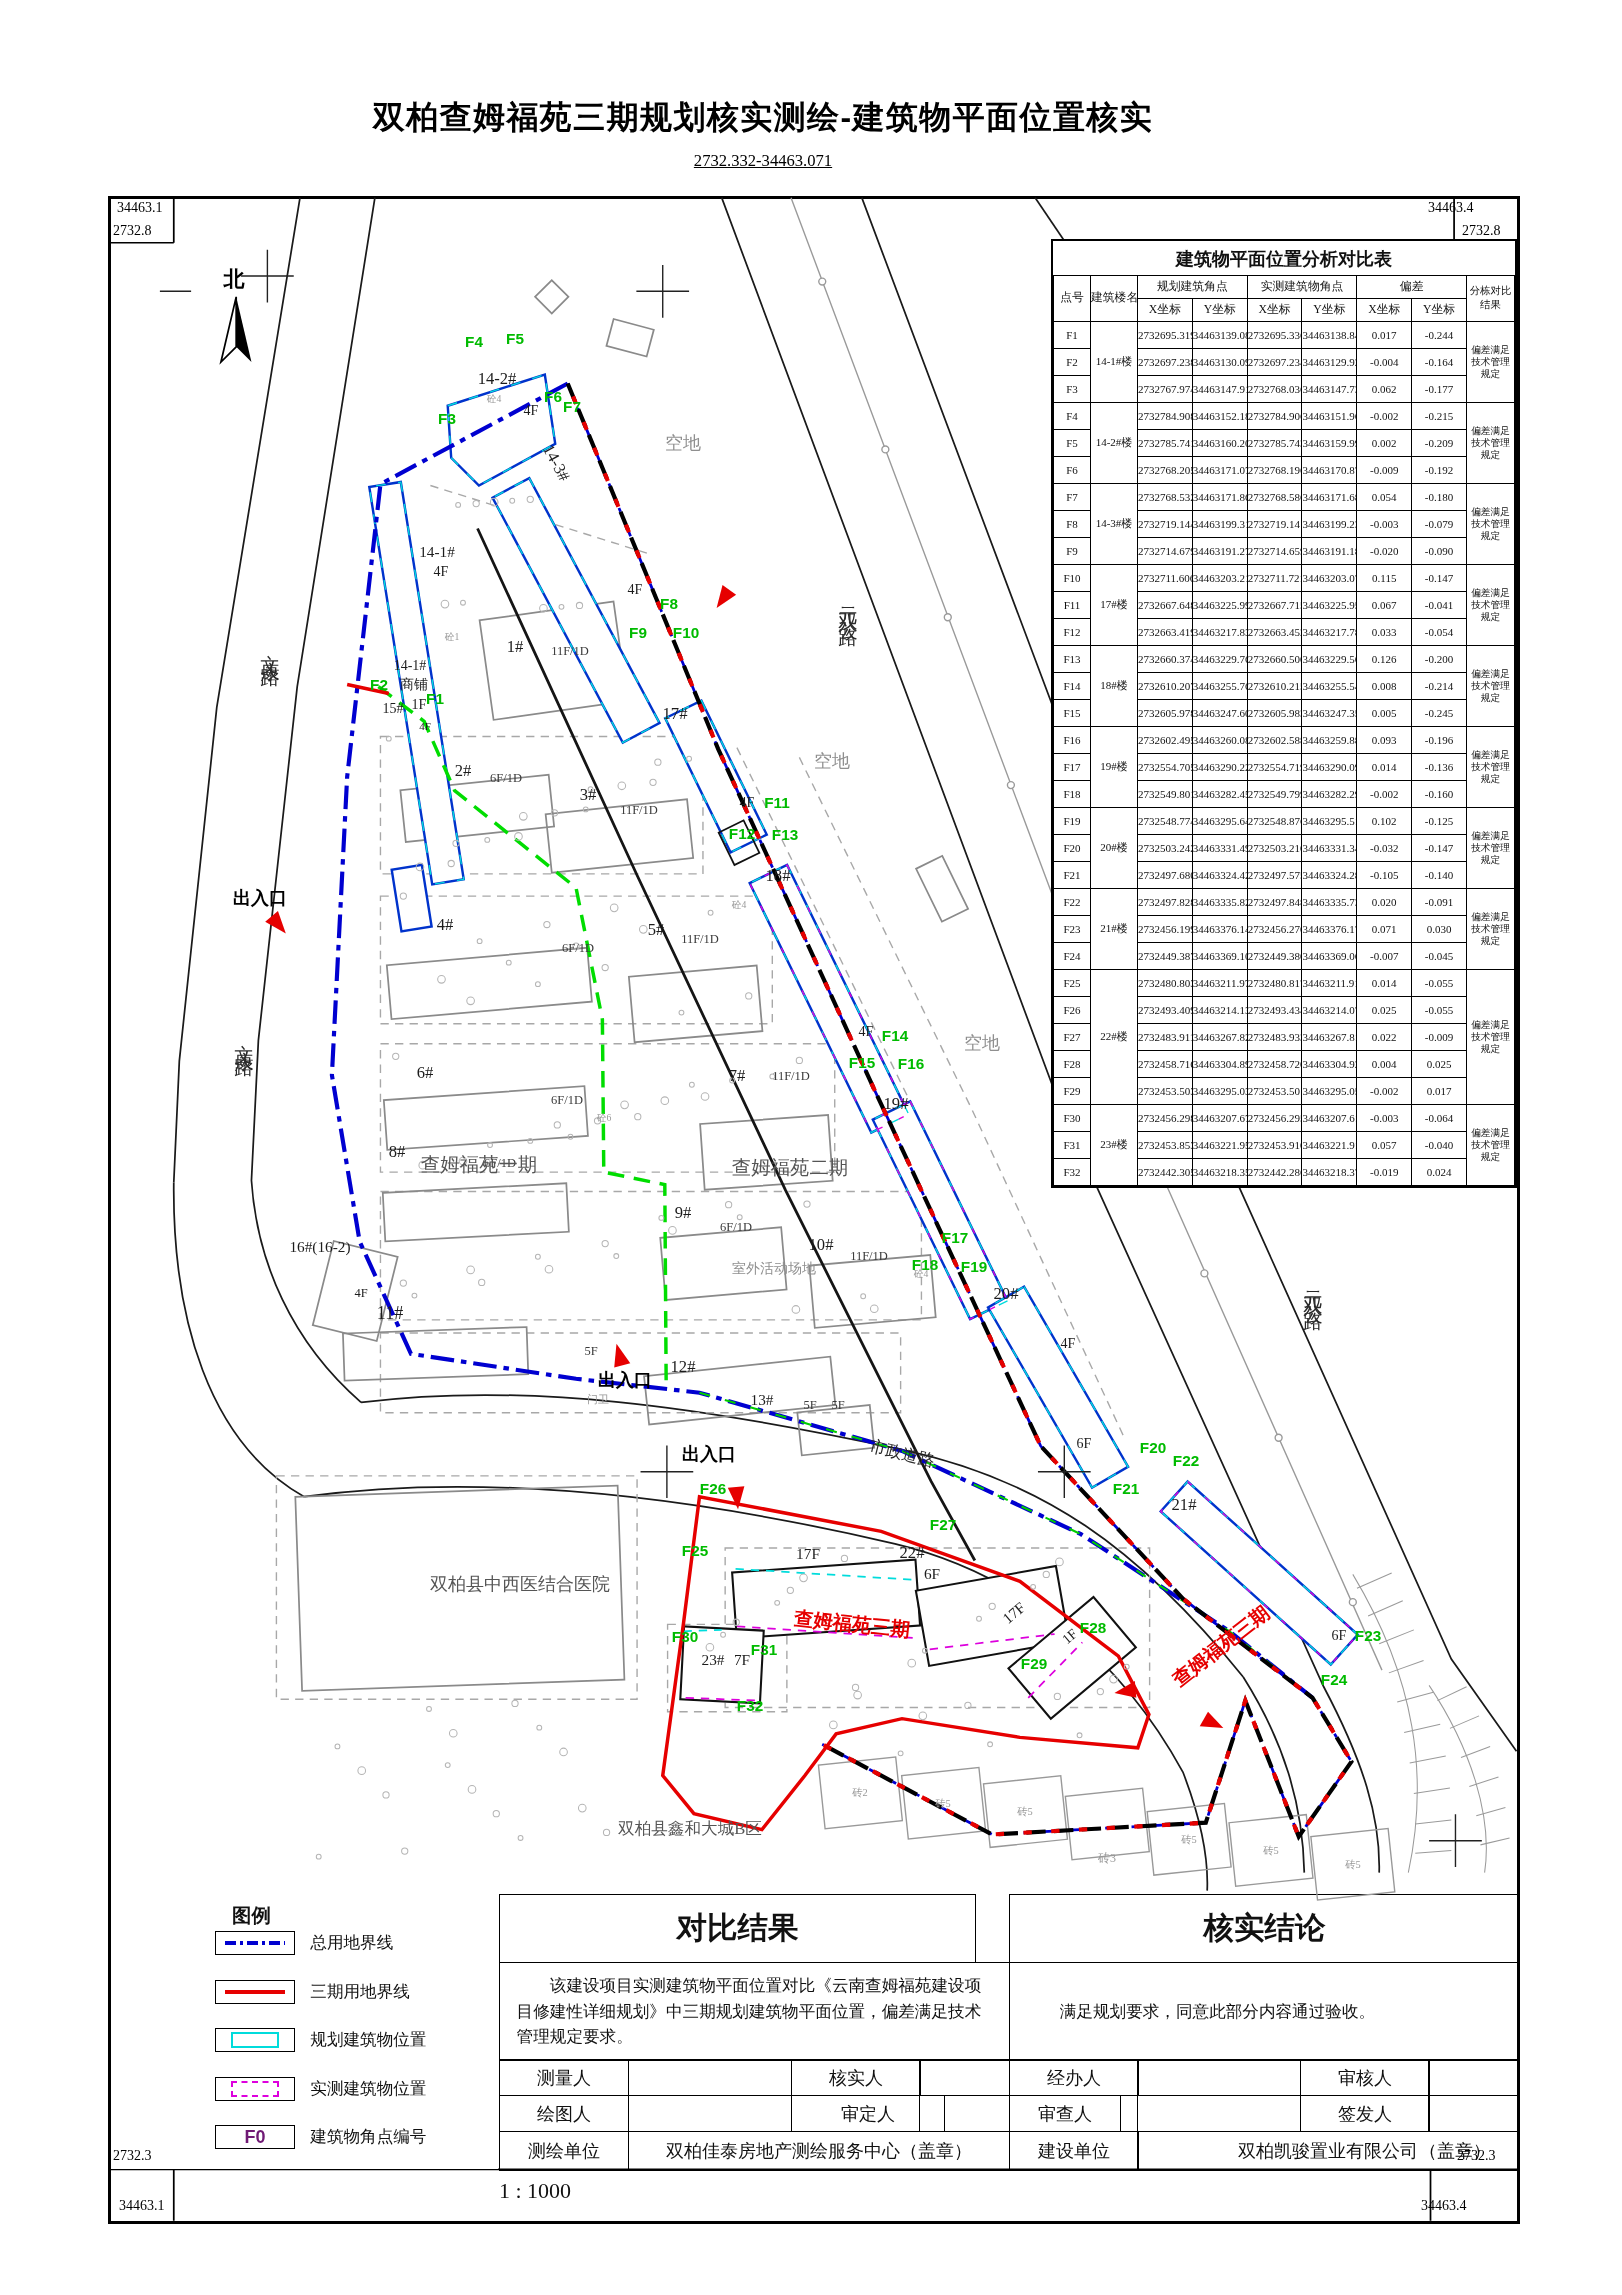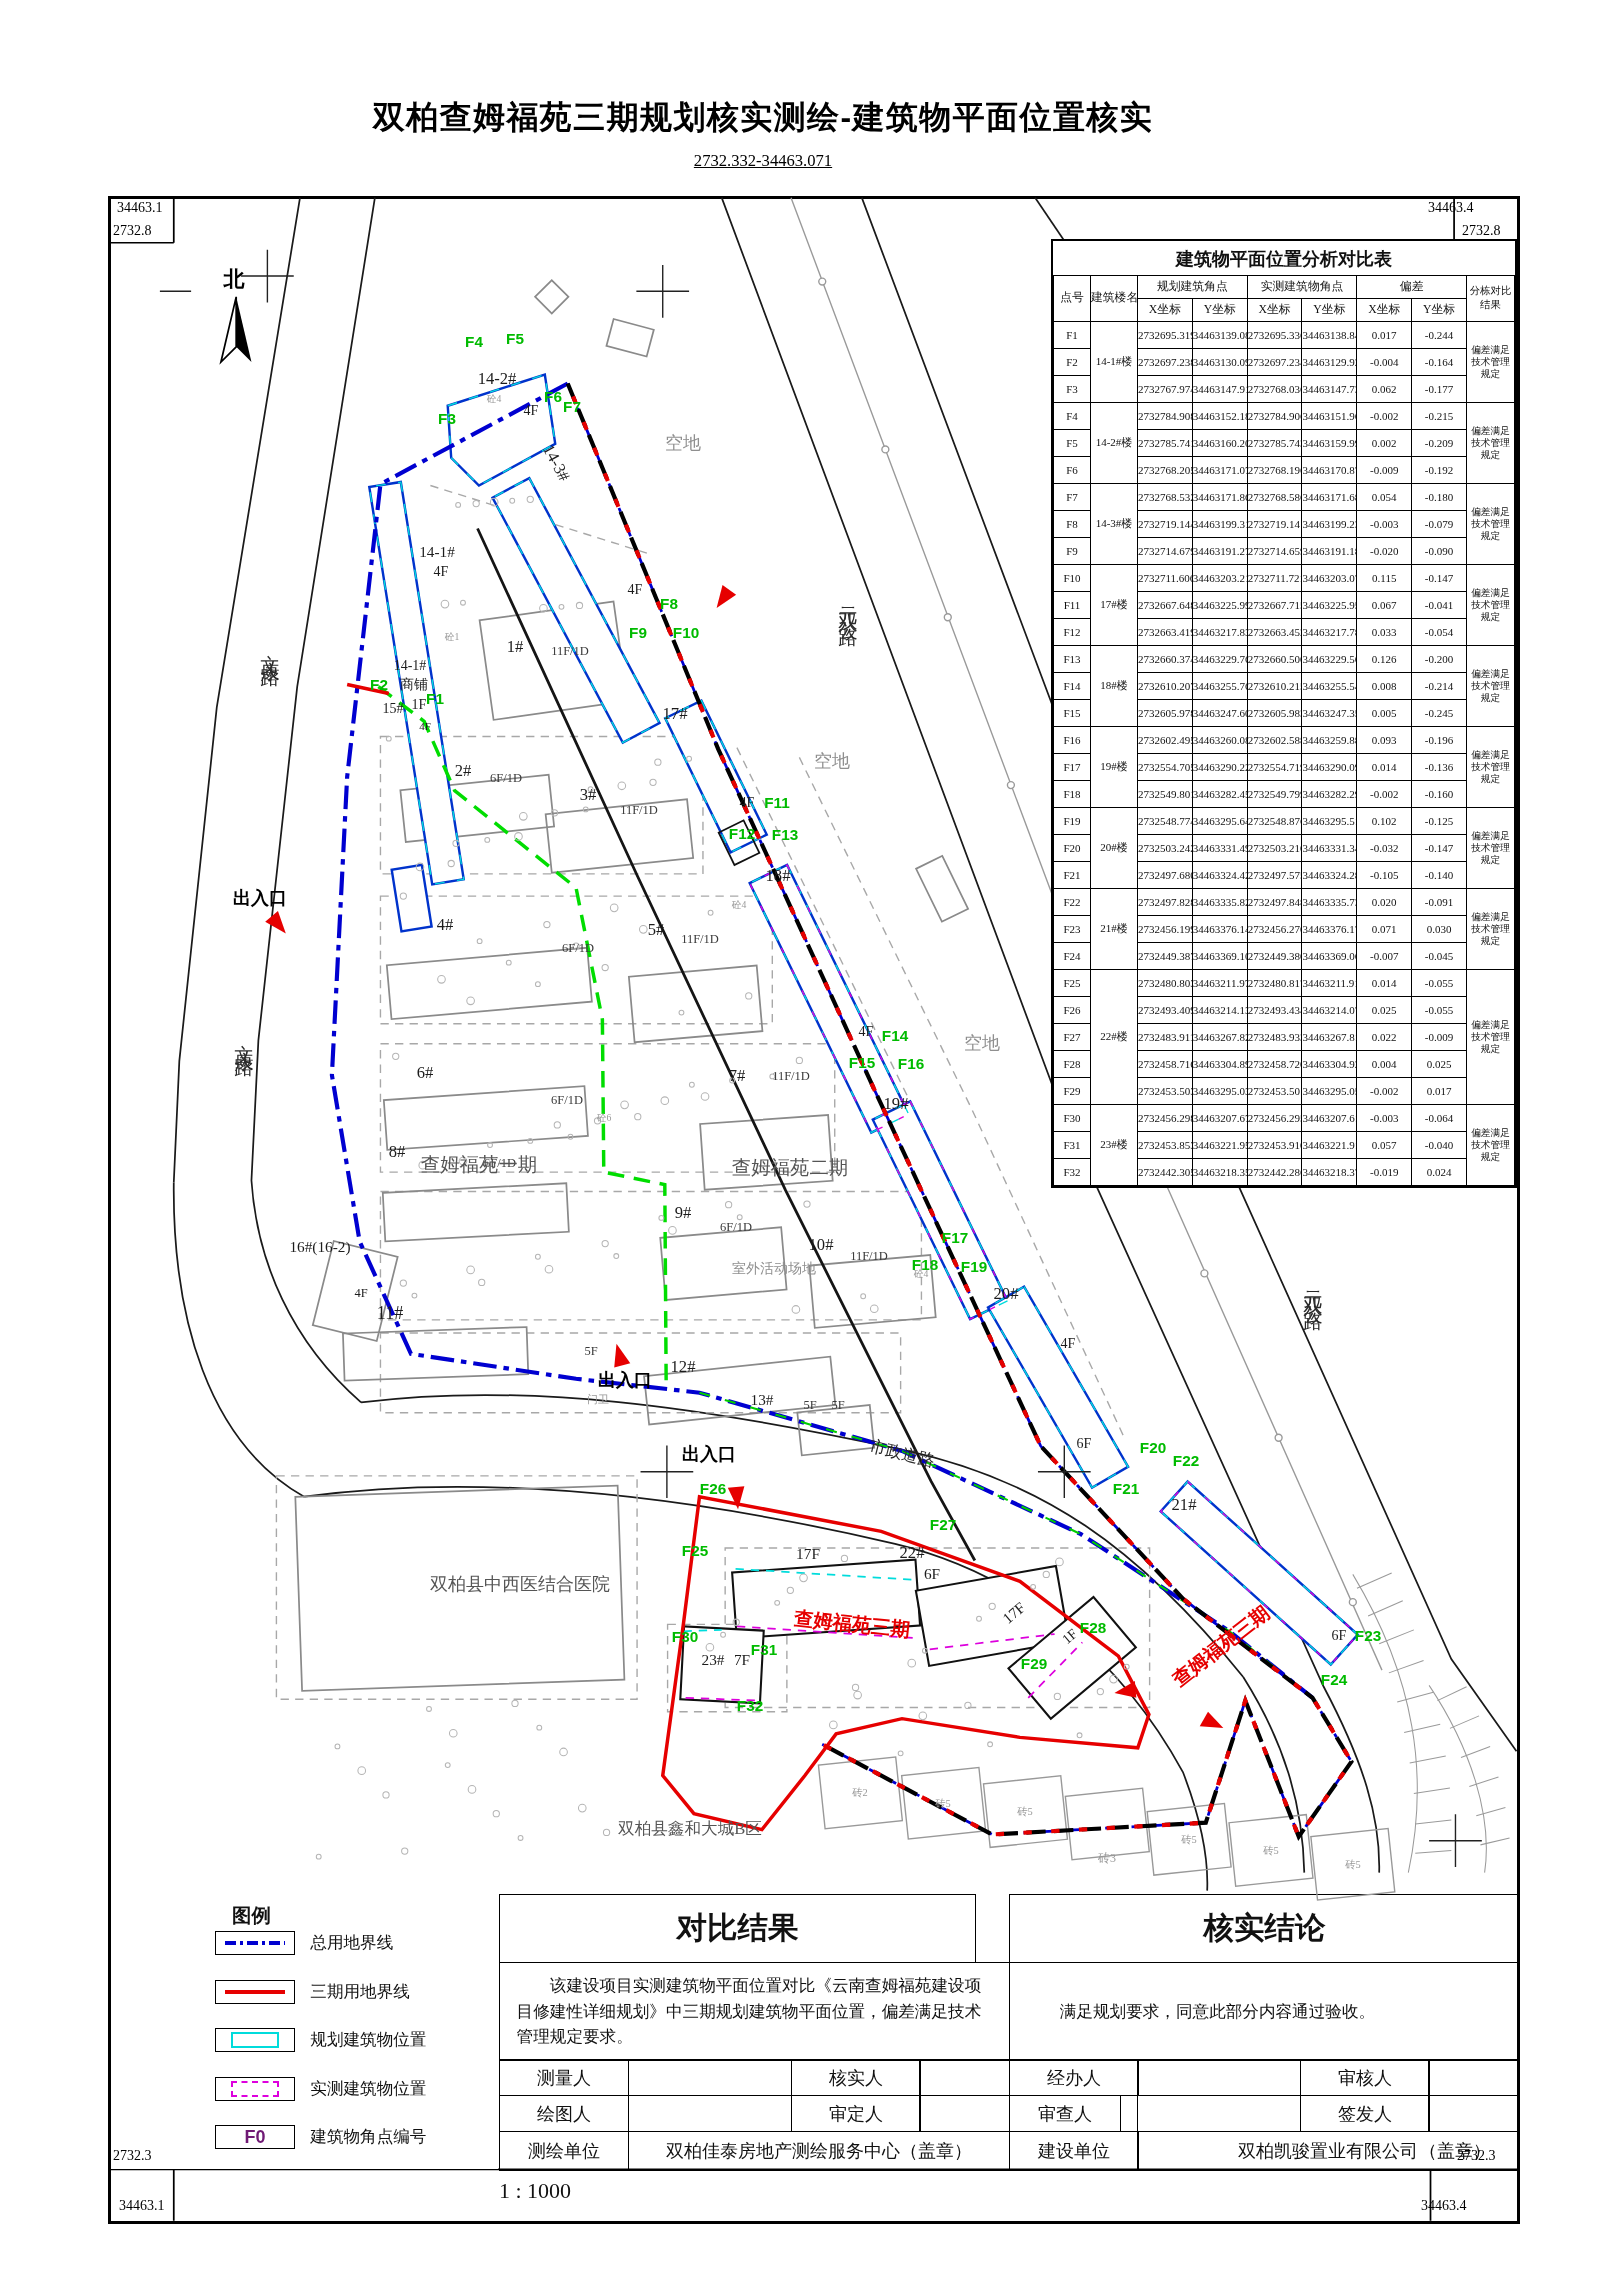--- a/index.html
+++ b/index.html
@@ -866,21 +866,21 @@
 <div class="cell hd" style="left:499px;top:1894px;width:477px;height:69px;">对比结果</div>
 <div class="cell para" style="left:499px;top:1962px;width:511px;height:99px;">
       <div>该建设项目实测建筑物平面位置对比《云南查姆福苑建设项目修建性详细规划》中三期规划建筑物平面位置，偏差满足技术管理规定要求。</div>
     </div>
 <div class="cell lbl" style="left:499px;top:2059px;width:130px;height:37px;">测量人</div>
 <div class="cell" style="left:628px;top:2059px;width:164px;height:37px;"></div>
 <div class="cell lbl" style="left:791px;top:2059px;width:130px;height:37px;">核实人</div>
 <div class="cell" style="left:919px;top:2059px;width:91px;height:37px;"></div>
 <div class="cell lbl" style="left:499px;top:2095px;width:130px;height:37px;">绘图人</div>
 <div class="cell" style="left:628px;top:2095px;width:164px;height:37px;"></div>
-<div class="cell lbl" style="left:791px;top:2095px;width:130px;height:37px;">审定人</div>
+<div class="cell lbl" style="left:791px;top:2095px;width:154px;height:37px;">审定人</div>
 <div class="cell" style="left:919px;top:2095px;width:91px;height:37px;"></div>
 <div class="cell lbl" style="left:499px;top:2131px;width:130px;height:40px;">测绘单位</div>
 <div class="cell" style="left:628px;top:2131px;width:382px;height:40px;font-size:18px;">双柏佳泰房地产测绘服务中心（盖章）</div>
 
 <div class="cell hd" style="left:1009px;top:1894px;width:511px;height:69px;">核实结论</div>
 <div class="cell para" style="left:1009px;top:1962px;width:511px;height:99px;">
       <div>满足规划要求，同意此部分内容通过验收。</div>
     </div>
 <div class="cell lbl" style="left:1009px;top:2059px;width:130px;height:37px;">经办人</div>
 <div class="cell" style="left:1137px;top:2059px;width:164px;height:37px;"></div>

